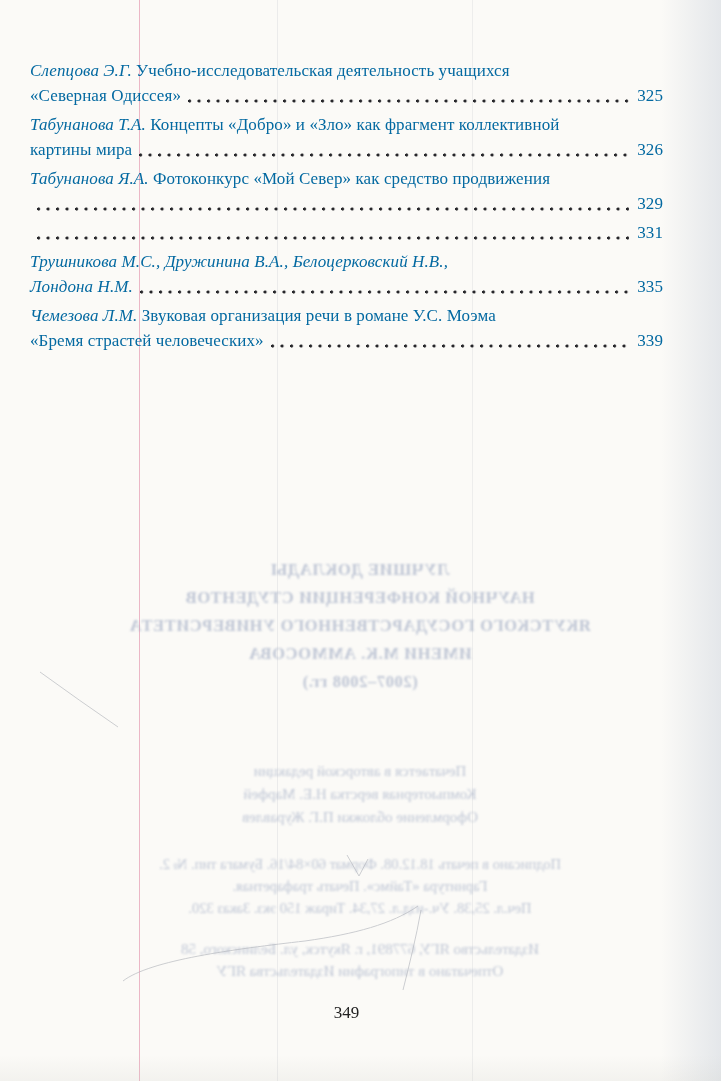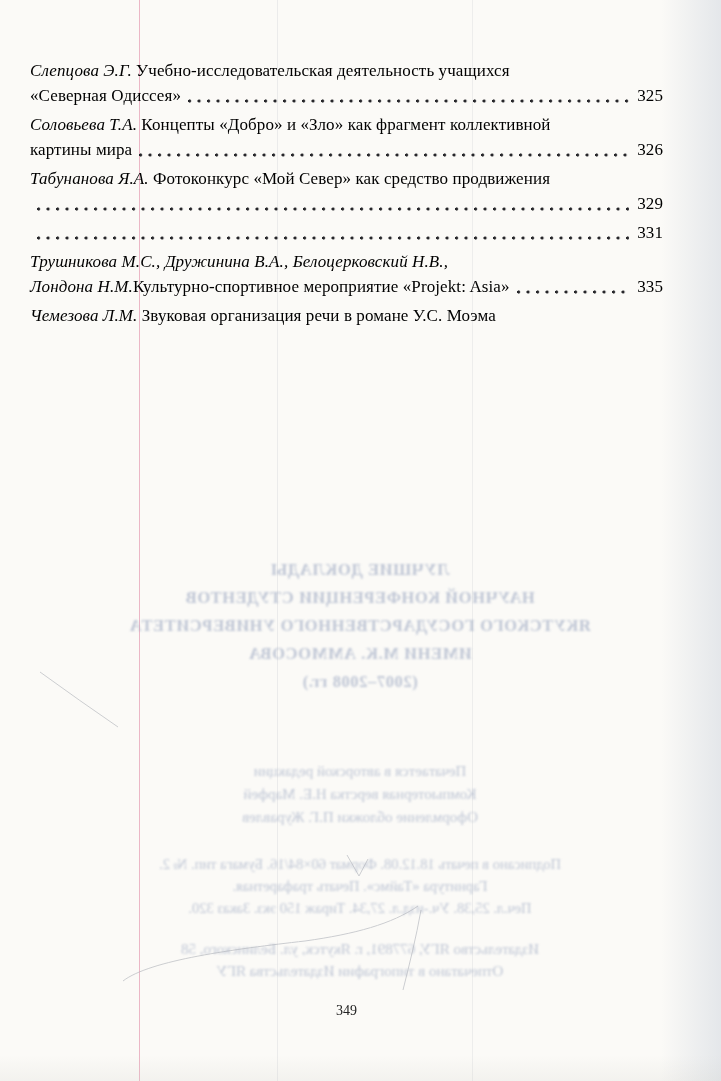--- a/index.html
+++ b/index.html
@@ -21,21 +21,21 @@
   }
   
   .vline{position:absolute;top:0;height:100%;width:1px;}
   .vline.pink{left:139px;background:rgba(222,128,158,0.55);}
   .vline.f1{left:277px;background:rgba(120,130,150,0.12);}
   .vline.f2{left:472px;background:rgba(120,130,150,0.10);}
 
   
   .toc{
     position:absolute;left:30px;top:58px;width:633px;
-    font-size:17px;line-height:25px;color:#000000;
+    font-size:17px;line-height:25px;color:#0369a1;
     letter-spacing:0.1px;
   }
   .entry{margin:0 0 4px 0;}
   .line{white-space:nowrap;}
   .it{font-style:italic;}
   .dotline{display:flex;align-items:flex-end;}
   .dotline .txt{flex:0 0 auto;}
   .dots{
     flex:1 1 auto;align-self:flex-end;height:6px;margin:0 4px 4px 7px;
     background-image:radial-gradient(circle at 1.6px 3px, #26262a 1.25px, rgba(0,0,0,0) 1.9px);
@@ -54,21 +54,21 @@
     pointer-events:none;
   }
   .ghost .b1{font-weight:bold;font-size:16.5px;line-height:28px;letter-spacing:0.6px;}
   .ghost .b2{margin-top:64px;font-size:15px;line-height:23px;}
   .ghost .b3{margin-top:24px;font-size:14.5px;line-height:22px;}
   .ghost .b4{margin-top:19px;font-size:15px;line-height:22px;}
 
   
   .folio{
     position:absolute;left:30px;top:1003px;width:633px;
-    text-align:center;font-size:14px;color:#222;
+    text-align:center;font-size:17px;color:#222;
   }
 
   .creases{position:absolute;left:0;top:0;pointer-events:none;}
 </style>
 </head>
 <body>
 
 <div class="vline pink"></div>
 <div class="vline f1"></div>
 <div class="vline f2"></div>
@@ -80,21 +80,21 @@
   <div class="entry">
     <div class="line"><span class="it">Слепцова Э.Г.</span><span> Учебно-исследовательская деятельность учащихся</span></div>
     <div class="line dotline">
         <span class="txt">«Северная Одиссея»</span>
         <span class="dots"></span>
         <span class="pg">325</span>
       </div>
   </div>
 
   <div class="entry">
-    <div class="line"><span class="it">Соловьева Т.А.</span><span> Концепты «Добро» и «Зло» как фрагмент коллективной</span></div>
+    <div class="line"><span class="it">Табунанова Т.А.</span><span> Концепты «Добро» и «Зло» как фрагмент коллективной</span></div>
     <div class="line dotline">
         <span class="txt">картины мира</span>
         <span class="dots"></span>
         <span class="pg">326</span>
       </div>
   </div>
 
   <div class="entry">
     <div class="line"><span class="it">Табунанова Я.А.</span><span> Фотоконкурс «Мой Север» как средство продвижения</span></div>
     <div class="line dotline">
@@ -107,31 +107,35 @@
     <div class="line dotline">
         <span class="dots"></span>
         <span class="pg">331</span>
       </div>
   </div>
 
   <div class="entry">
     <div class="line"><span class="it">Трушникова М.С., Дружинина В.А., Белоцерковский Н.В.,</span><span></span></div>
     <div class="line dotline">
         <span class="txt it">Лондона Н.М.</span>
-        <span class="txt"> Культурно-спортивное мероприятие «Projekt: Asia»</span>
         <span class="dots"></span>
         <span class="pg">335</span>
       </div>
   </div>
 
   <div class="entry">
   </div>
 
   <div class="entry">
     <div class="line"><span class="it">Чемезова Л.М.</span><span> Звуковая организация речи в романе У.С. Моэма</span></div>
+    <div class="line dotline">
+        <span class="txt">«Бремя страстей человеческих»</span>
+        <span class="dots"></span>
+        <span class="pg">339</span>
+      </div>
   </div>
 
 </div>
 
 <div class="ghost">
   <div class="b1">
     <div>ЛУЧШИЕ ДОКЛАДЫ</div>
     <div>НАУЧНОЙ КОНФЕРЕНЦИИ СТУДЕНТОВ</div>
     <div>ЯКУТСКОГО ГОСУДАРСТВЕННОГО УНИВЕРСИТЕТА</div>
     <div>ИМЕНИ М.К. АММОСОВА</div>

